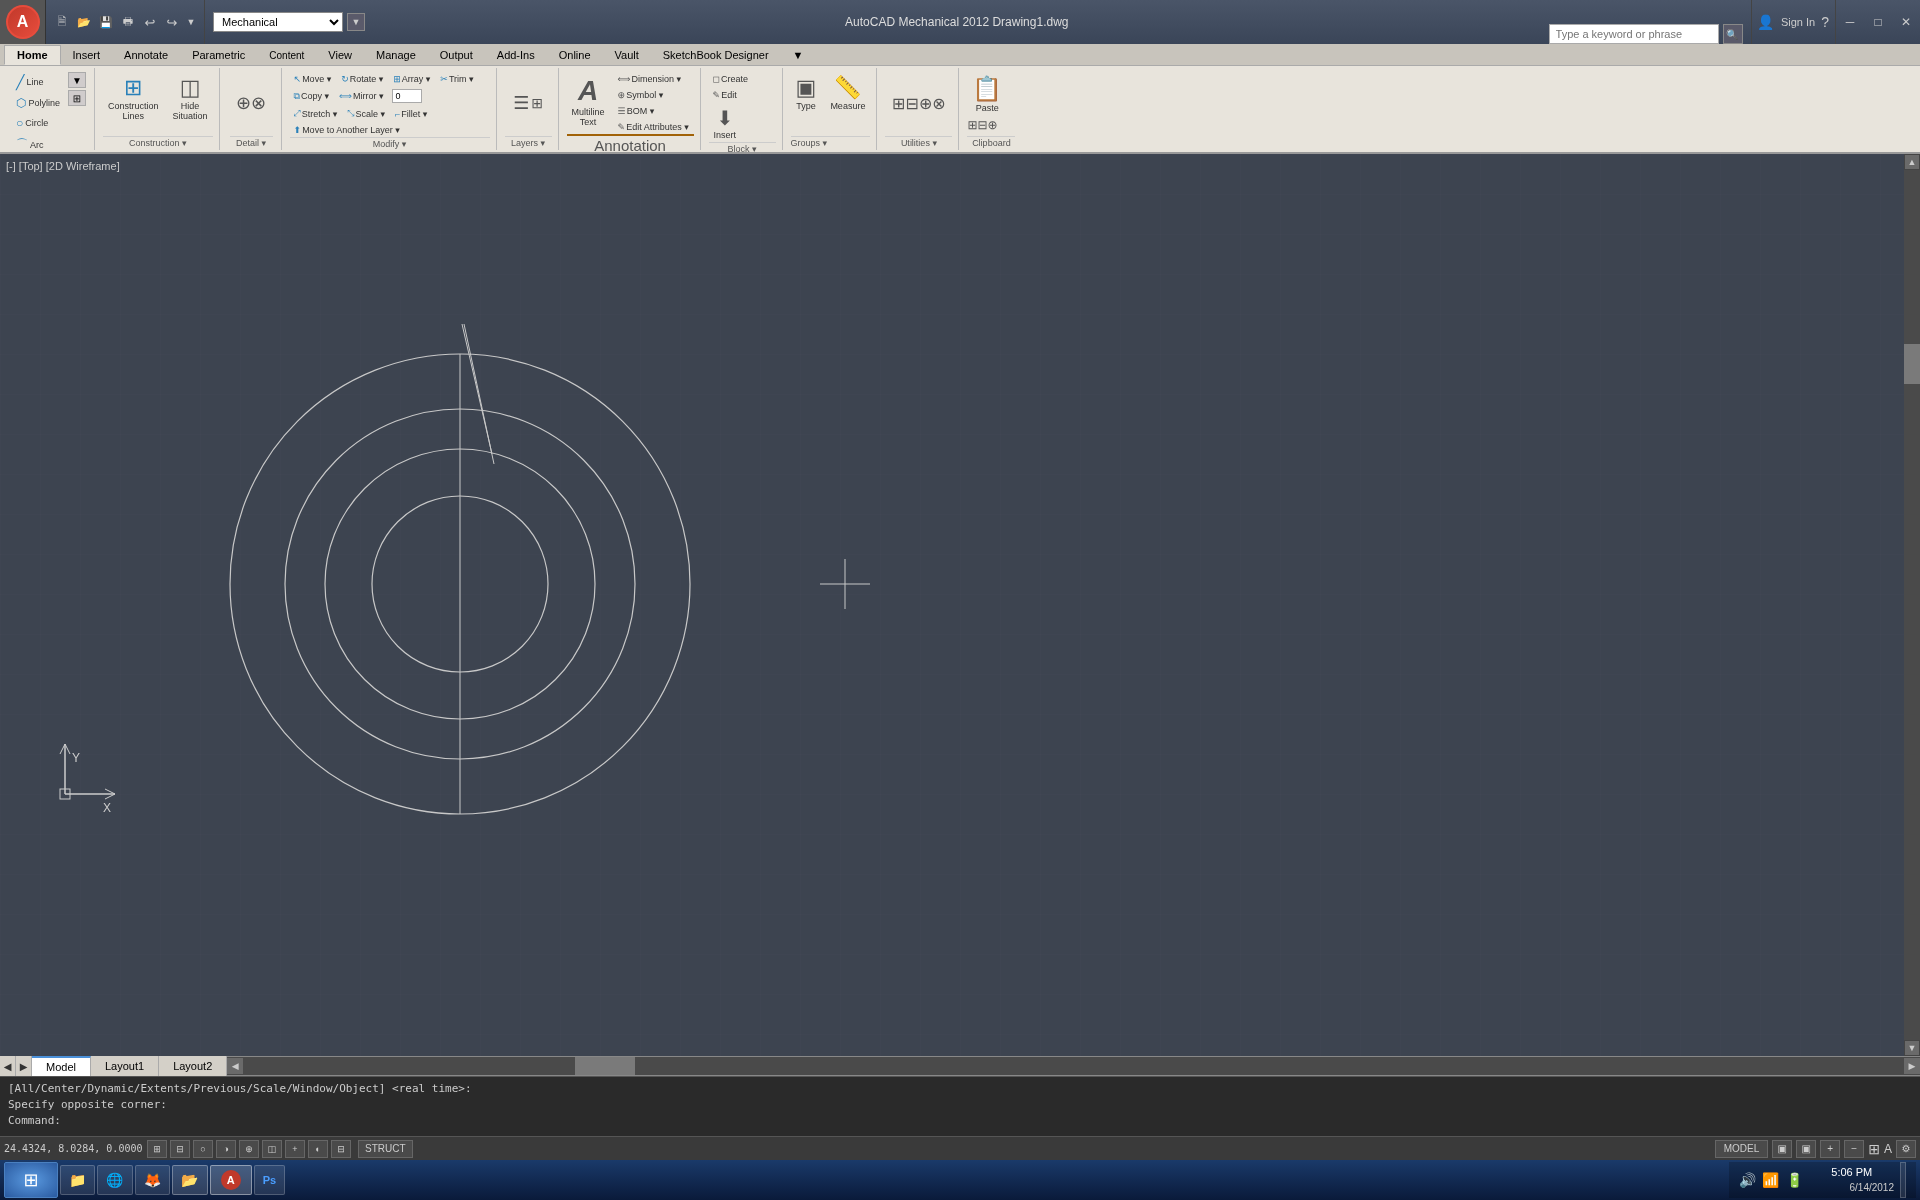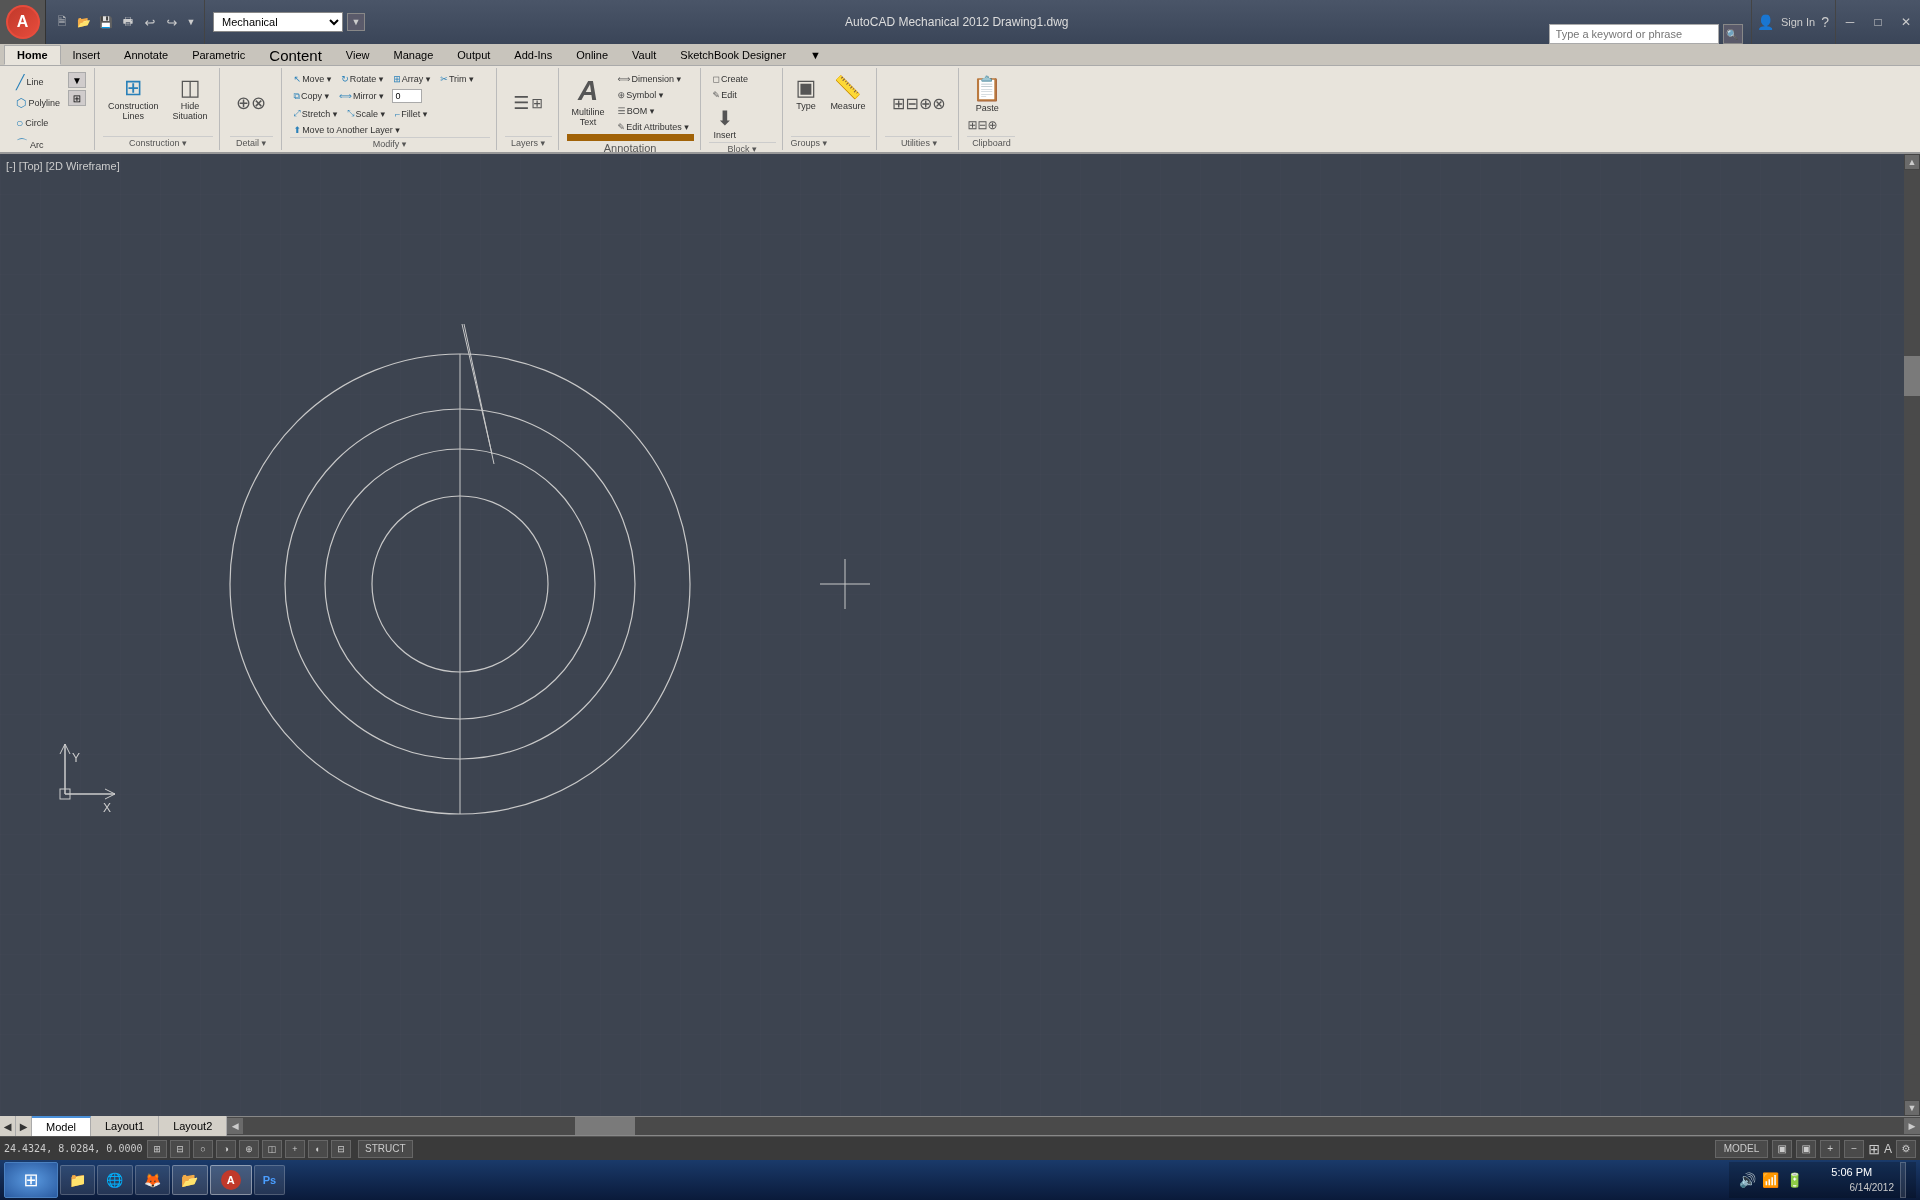--- a/index.html
+++ b/index.html
@@ -53,21 +53,21 @@
       <button style="width:28px;background:transparent;border:none;cursor:pointer;color:#ccc;font-size:12px;">□</button>
       <button style="width:28px;background:transparent;border:none;cursor:pointer;color:#ccc;font-size:12px;">✕</button>
     </div>
   </div>
 
   <div style="height:22px; background:#c8c4bc; display:flex; align-items:flex-end; padding-left:4px; border-bottom:1px solid #aaa;">
     <div style="padding:2px 12px;font-size:11px;cursor:pointer;background:#e8e4dc;border:1px solid #aaa;border-bottom:1px solid #e8e4dc;height:20px;display:flex;align-items:center;font-weight:bold;color:#000;">Home</div>
     <div style="padding:2px 12px;font-size:11px;cursor:pointer;height:20px;display:flex;align-items:center;color:#000;">Insert</div>
     <div style="padding:2px 12px;font-size:11px;cursor:pointer;height:20px;display:flex;align-items:center;color:#000;">Annotate</div>
     <div style="padding:2px 12px;font-size:11px;cursor:pointer;height:20px;display:flex;align-items:center;color:#000;">Parametric</div>
-    <div style="padding:2px 12px;font-size:15px;cursor:pointer;height:20px;display:flex;align-items:center;color:#000;margin-top:17px;">Content</div>
+    <div style="padding:2px 12px;font-size:10px;cursor:pointer;height:20px;display:flex;align-items:center;color:#000;margin-top:17px;">Content</div>
     <div style="padding:2px 12px;font-size:11px;cursor:pointer;height:20px;display:flex;align-items:center;color:#000;">View</div>
     <div style="padding:2px 12px;font-size:11px;cursor:pointer;height:20px;display:flex;align-items:center;color:#000;">Manage</div>
     <div style="padding:2px 12px;font-size:11px;cursor:pointer;height:20px;display:flex;align-items:center;color:#000;">Output</div>
     <div style="padding:2px 12px;font-size:11px;cursor:pointer;height:20px;display:flex;align-items:center;color:#000;">Add-Ins</div>
     <div style="padding:2px 12px;font-size:11px;cursor:pointer;height:20px;display:flex;align-items:center;color:#000;">Online</div>
     <div style="padding:2px 12px;font-size:11px;cursor:pointer;height:20px;display:flex;align-items:center;color:#000;">Vault</div>
     <div style="padding:2px 12px;font-size:11px;cursor:pointer;height:20px;display:flex;align-items:center;color:#000;">SketchBook Designer</div>
     <div style="padding:2px 12px;font-size:11px;cursor:pointer;height:20px;display:flex;align-items:center;color:#000;">▼</div>
   </div>
 
@@ -199,21 +199,21 @@
             <span style="color:#555;">⊕</span> Symbol ▾
           </button>
           <button style="display:flex;align-items:center;gap:1px;padding:1px 3px;cursor:pointer;border:1px solid transparent;border-radius:2px;background:transparent;font-size:9px;color:#333;">
             <span style="color:#555;">☰</span> BOM ▾
           </button>
           <button style="display:flex;align-items:center;gap:1px;padding:1px 3px;cursor:pointer;border:1px solid transparent;border-radius:2px;background:transparent;font-size:9px;color:#333;">
             <span style="color:#555;">✎</span> Edit Attributes ▾
           </button>
         </div>
       </div>
-      <div style="font-size:11px;color:#555;text-align:center;border-top:7px solid #a16207;padding-top:1px;">Annotation</div>
+      <div style="font-size:15px;color:#555;text-align:center;border-top:2px solid #a16207;padding-top:1px;">Annotation</div>
     </div>
 
     <div style="display:flex; flex-direction:column; border-right:1px solid #bbb; padding:2px 6px; min-width:80px;">
       <div style="display:flex; gap:2px; flex:1; align-items:flex-start; padding-top:2px; flex-direction:column;">
         <button style="display:flex;align-items:center;gap:1px;padding:1px 3px;cursor:pointer;border:1px solid transparent;border-radius:2px;background:transparent;font-size:9px;color:#333;">
           <span style="color:#555;">◻</span> Create
         </button>
         <button style="display:flex;align-items:center;gap:1px;padding:1px 3px;cursor:pointer;border:1px solid transparent;border-radius:2px;background:transparent;font-size:9px;color:#333;">
           <span style="color:#555;">✎</span> Edit
         </button>
@@ -327,20 +327,28 @@
 
       <div style="flex:1; height:100%; display:flex; align-items:center; background:#4a4a4a;">
         <button style="width:16px;height:16px;background:#6a6a6a;border:none;cursor:pointer;color:#ccc;font-size:9px;">◀</button>
         <div style="flex:1; height:100%; background:#4a4a4a; position:relative;">
           <div style="position:absolute; left:20%; top:0; width:60px; height:100%; background:#7a7a7a; cursor:pointer;"></div>
         </div>
         <button style="width:16px;height:16px;background:#6a6a6a;border:none;cursor:pointer;color:#ccc;font-size:9px;">▶</button>
       </div>
     </div>
 
+    <div style="background:#2a2a2a; color:#ccc; padding:4px 8px; font-size:11px; font-family:monospace; min-height:60px; border-top:1px solid #555;">
+      <div style="line-height:16px;">[All/Center/Dynamic/Extents/Previous/Scale/Window/Object] &lt;real time&gt;:</div>
+      <div style="line-height:16px;">Specify opposite corner:</div>
+      <div style="display:flex; align-items:center; line-height:16px;">
+        <span style="margin-right:4px;">Command:</span>
+        <input type="text" style="background: transparent; border: none; outline: none; color: rgb(204, 204, 204); font-family: monospace; font-size: 11px; flex: 1 1 0%;">
+      </div>
+    </div>
 
     <div style="height:24px; background:#3a3a3a; display:flex; align-items:center; padding:0 4px; gap:3px; border-top:1px solid #555;">
       <span style="color:#ccc;font-size:10px;min-width:140px;font-family:monospace;">24.4324, 8.0284, 0.0000</span>
 
       <button style="width:20px;height:18px;background:#4a4a4a;border:1px solid #666;cursor:pointer;color:#ccc;font-size:9px;display:flex;align-items:center;justify-content:center;">⊞</button>
       <button style="width:20px;height:18px;background:#4a4a4a;border:1px solid #666;cursor:pointer;color:#ccc;font-size:9px;display:flex;align-items:center;justify-content:center;">⊟</button>
       <button style="width:20px;height:18px;background:#4a4a4a;border:1px solid #666;cursor:pointer;color:#ccc;font-size:9px;display:flex;align-items:center;justify-content:center;">○</button>
       <button style="width:20px;height:18px;background:#4a4a4a;border:1px solid #666;cursor:pointer;color:#ccc;font-size:9px;display:flex;align-items:center;justify-content:center;">◑</button>
       <button style="width:20px;height:18px;background:#4a4a4a;border:1px solid #666;cursor:pointer;color:#ccc;font-size:9px;display:flex;align-items:center;justify-content:center;">⊕</button>
       <button style="width:20px;height:18px;background:#4a4a4a;border:1px solid #666;cursor:pointer;color:#ccc;font-size:9px;display:flex;align-items:center;justify-content:center;">◫</button>

